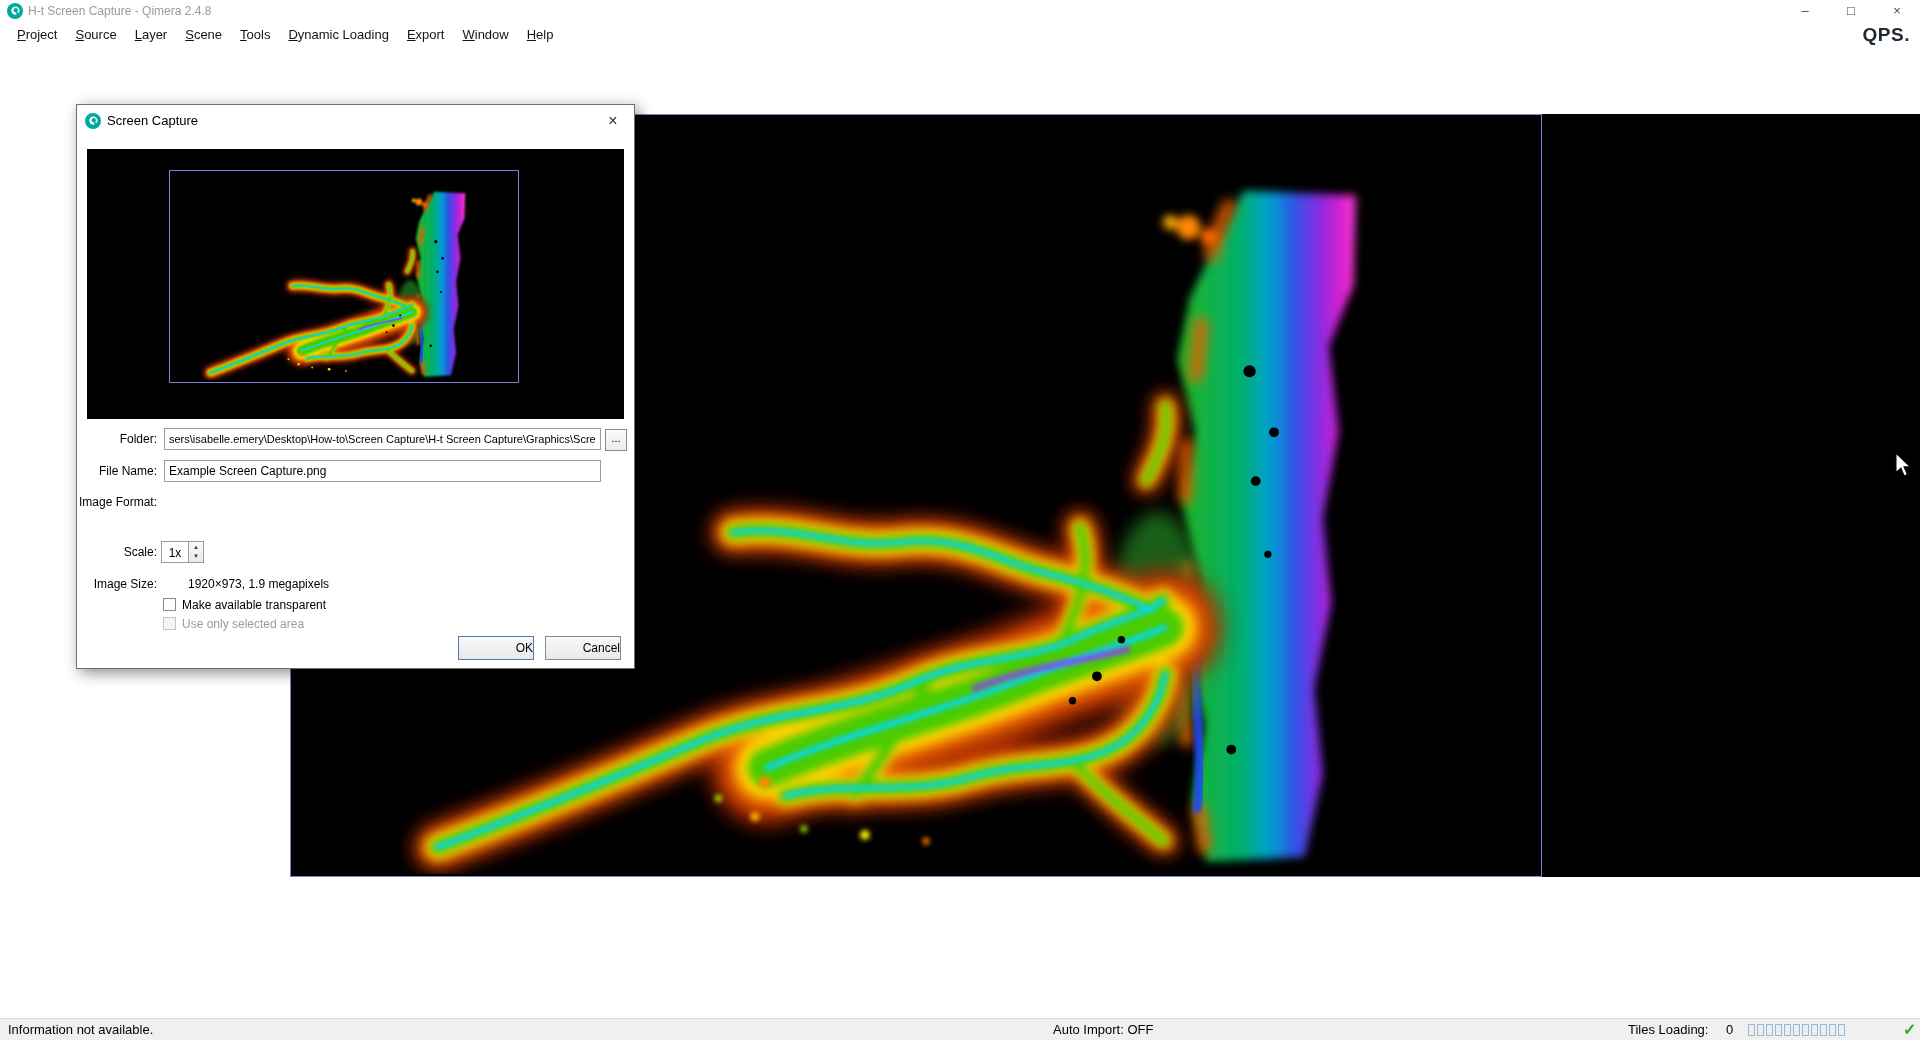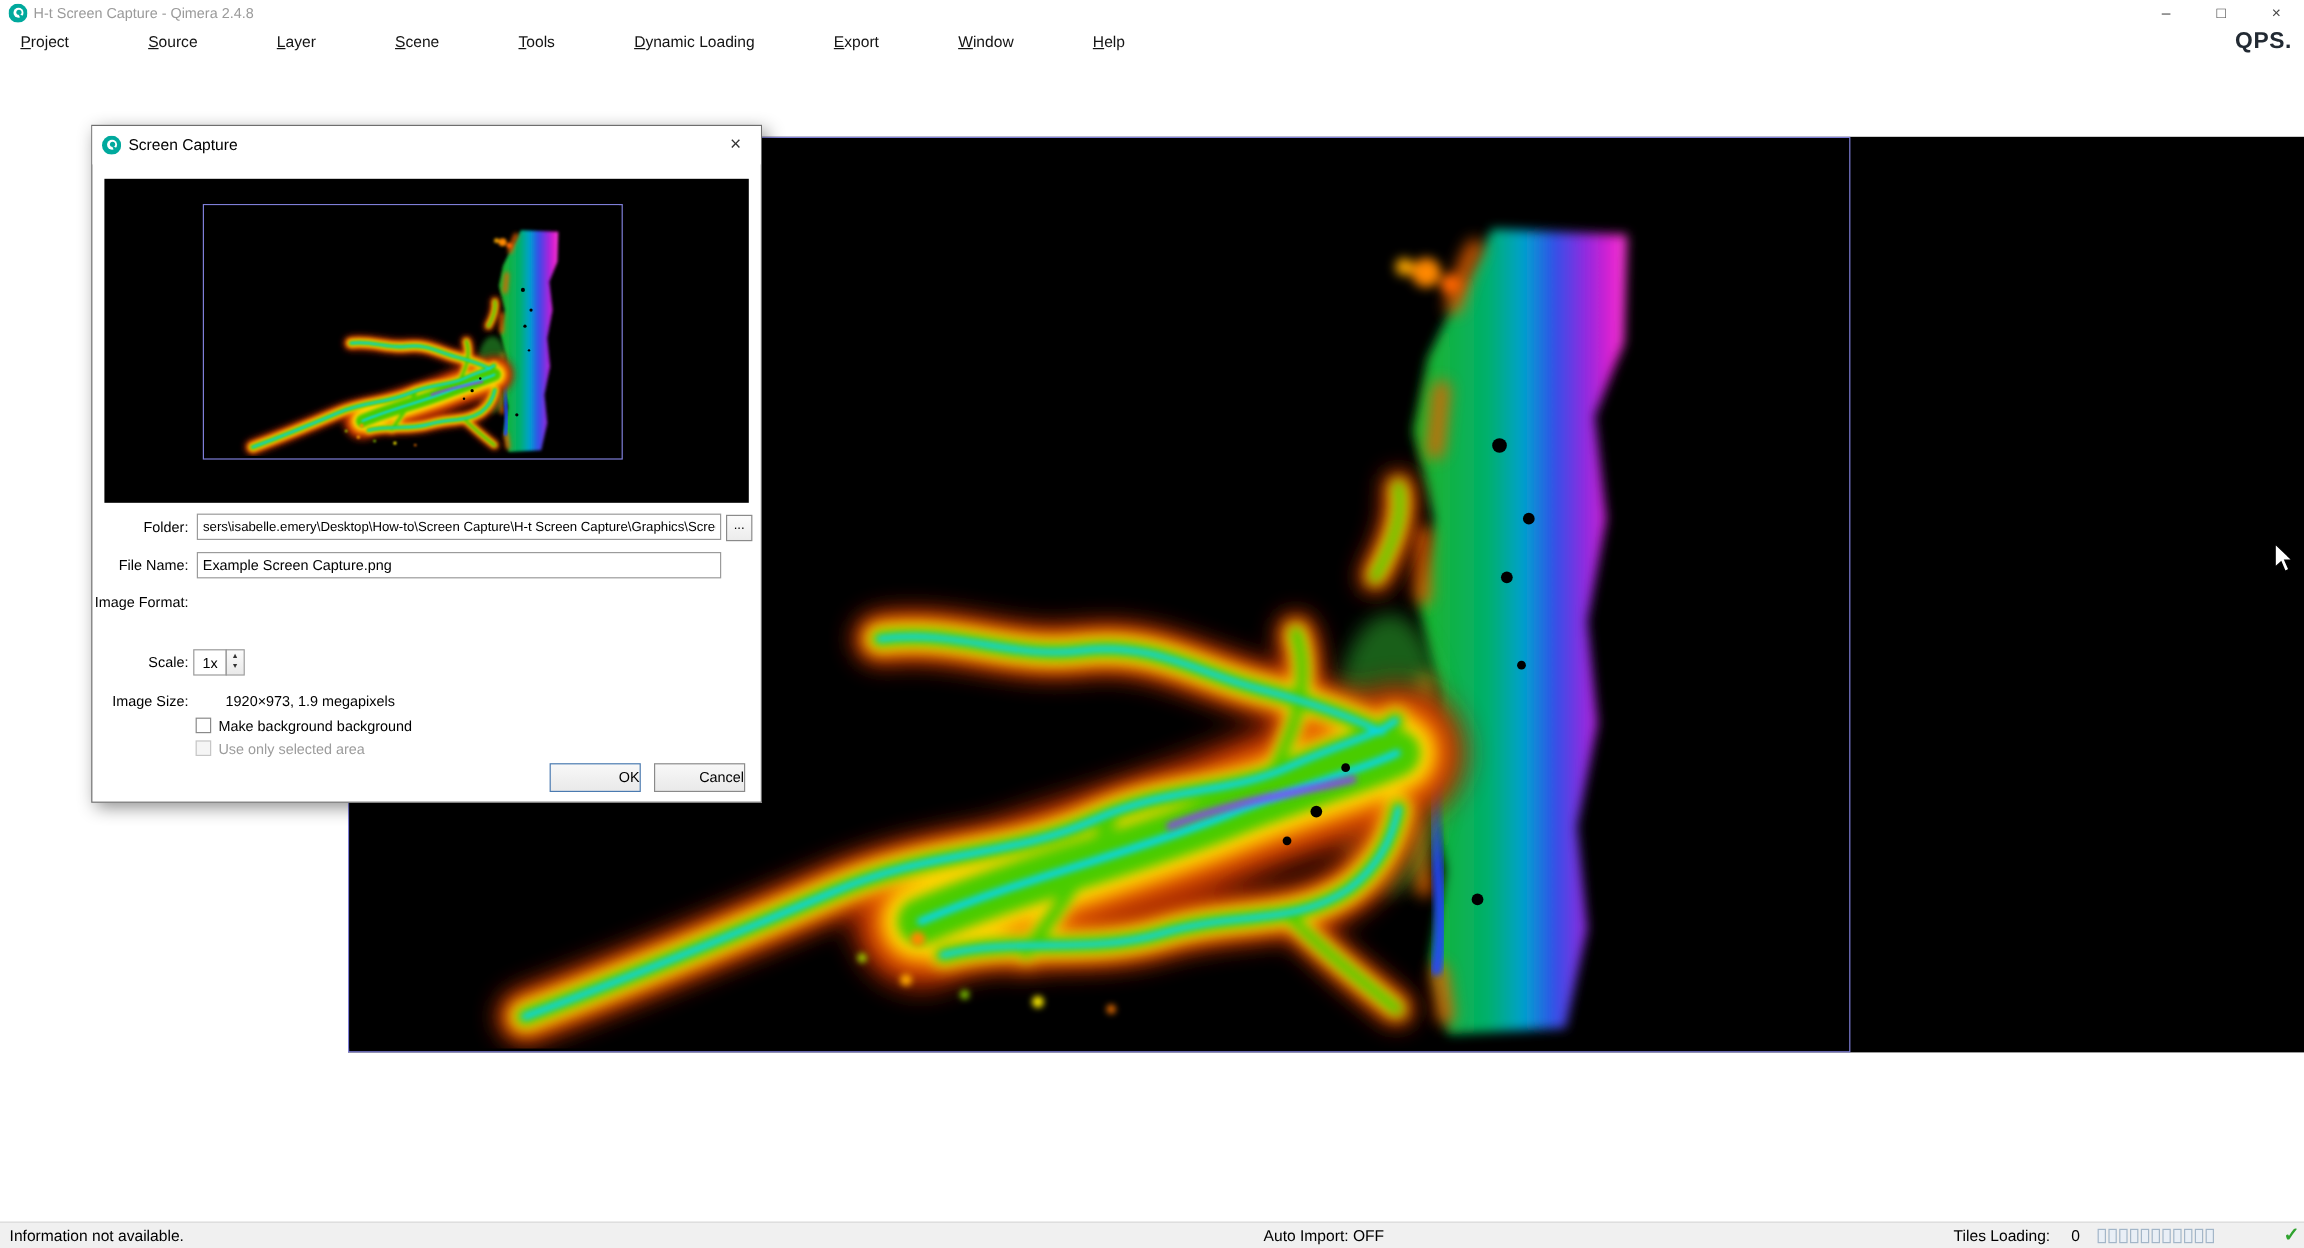--- a/index.html
+++ b/index.html
@@ -10,21 +10,21 @@
   .titlebar{position:absolute;left:0;top:0;width:1920px;height:22px;background:#ffffff;}
   .app-icon{position:absolute;left:7px;top:3px;width:16px;height:16px;}
   .title-text{position:absolute;left:28px;top:0;height:22px;line-height:22px;
               font-size:12px;color:#9a9a9a;white-space:nowrap;}
   .win-controls{position:absolute;right:0;top:0;height:22px;display:flex;}
   .win-btn{width:46px;height:22px;text-align:center;line-height:22px;
            font-size:13px;color:#454545;}
 
   
   .menubar{position:absolute;left:0;top:22px;width:1920px;height:25px;background:#ffffff;
-           display:flex;align-items:center;padding-left:8px;box-sizing:border-box;gap:48px;}
+           display:flex;align-items:center;padding-left:8px;box-sizing:border-box;}
   .menu-item{padding:0 9px;font-size:13px;color:#141414;line-height:25px;white-space:nowrap;}
   .menu-item::first-letter{text-decoration:underline;}
   .qps-wordmark{position:absolute;right:10px;top:22px;height:25px;line-height:25px;
                 font-size:19px;font-weight:bold;color:#222a33;letter-spacing:.5px;}
 
   
   .scene{position:absolute;left:290px;top:114px;width:1630px;height:763px;background:#000;}
   .capture-rect{position:absolute;left:0;top:0;width:1250px;height:761px;
                 border:1px solid #7e7ed8;}
   .capture-rect > svg{position:absolute;left:0;top:0;}
@@ -288,21 +288,21 @@
   <div class="spin-box" style="top:436px;">1x</div>
   <div class="spin-btns" style="top:436px;">
     <div class="spin-up">▲</div>
     <div class="spin-down">▼</div>
   </div>
 
   <span class="row-label" style="top:472px;">Image Size:</span>
   <span class="static-value" style="left:95px;top:472px;margin-left:16px;">1920×973, 1.9 megapixels</span>
 
   <span class="cb" style="left:86px;top:493px;"></span>
-  <span class="cb-label" style="top:493px;">Make background background</span>
+  <span class="cb-label" style="top:493px;">Make available transparent</span>
   <span class="cb disabled" style="left:86px;top:512px;"></span>
   <span class="cb-label disabled" style="top:512px;">Use only selected area</span>
 
   <div class="btn ok" style="left:381px;top:531px;">OK</div>
   <div class="btn" style="left:468px;top:531px;">Cancel</div>
 </div>
 
 <svg class="cursor" width="20" height="26" viewBox="0 0 14 22">
   <path d="M1,1 L1,17.5 L5.2,13.8 L8,20.4 L10.8,19.1 L7.9,12.6 L13.2,12.6 Z" fill="#ffffff" stroke="#000000" stroke-width="1"></path>
 </svg>

